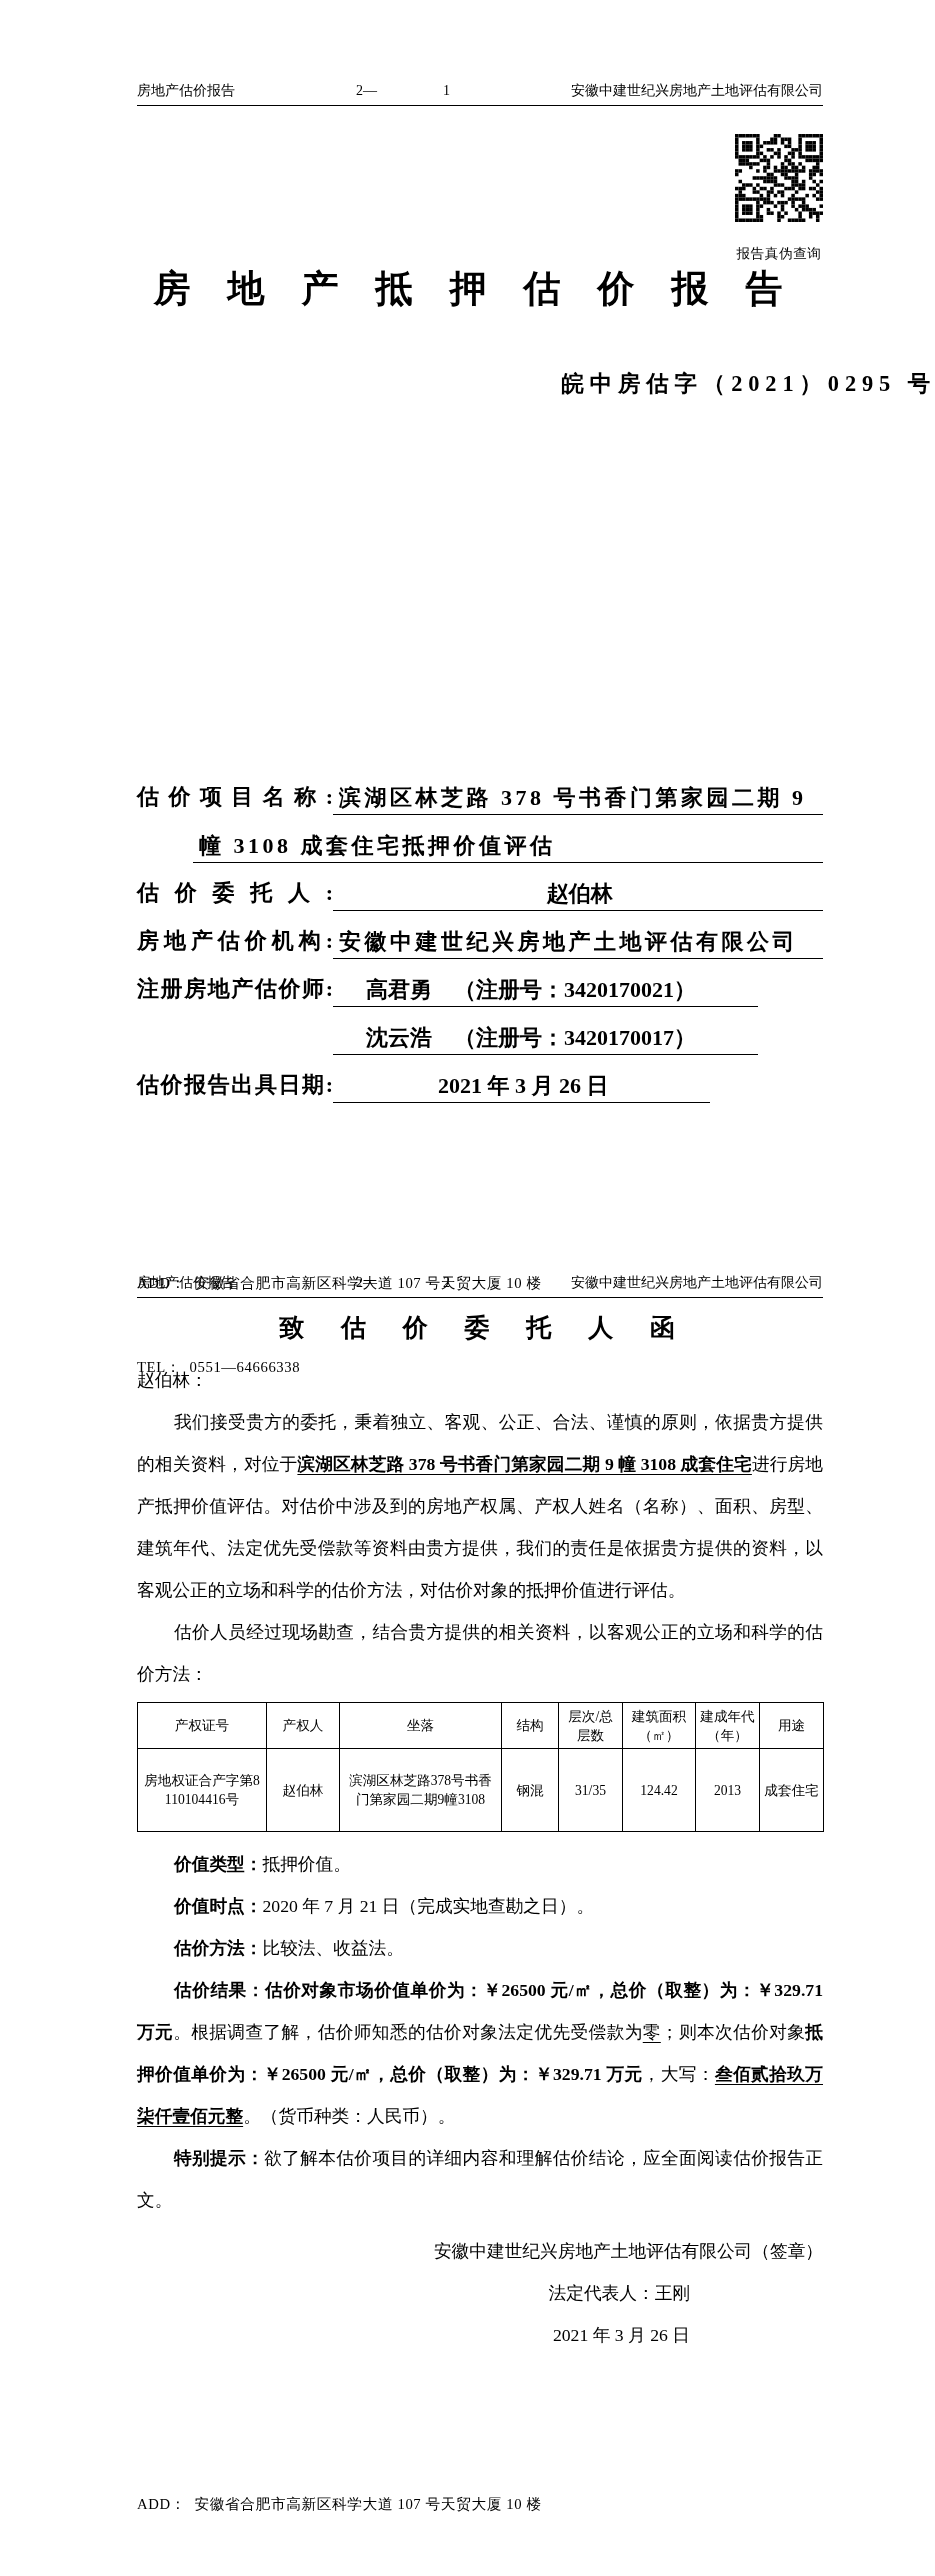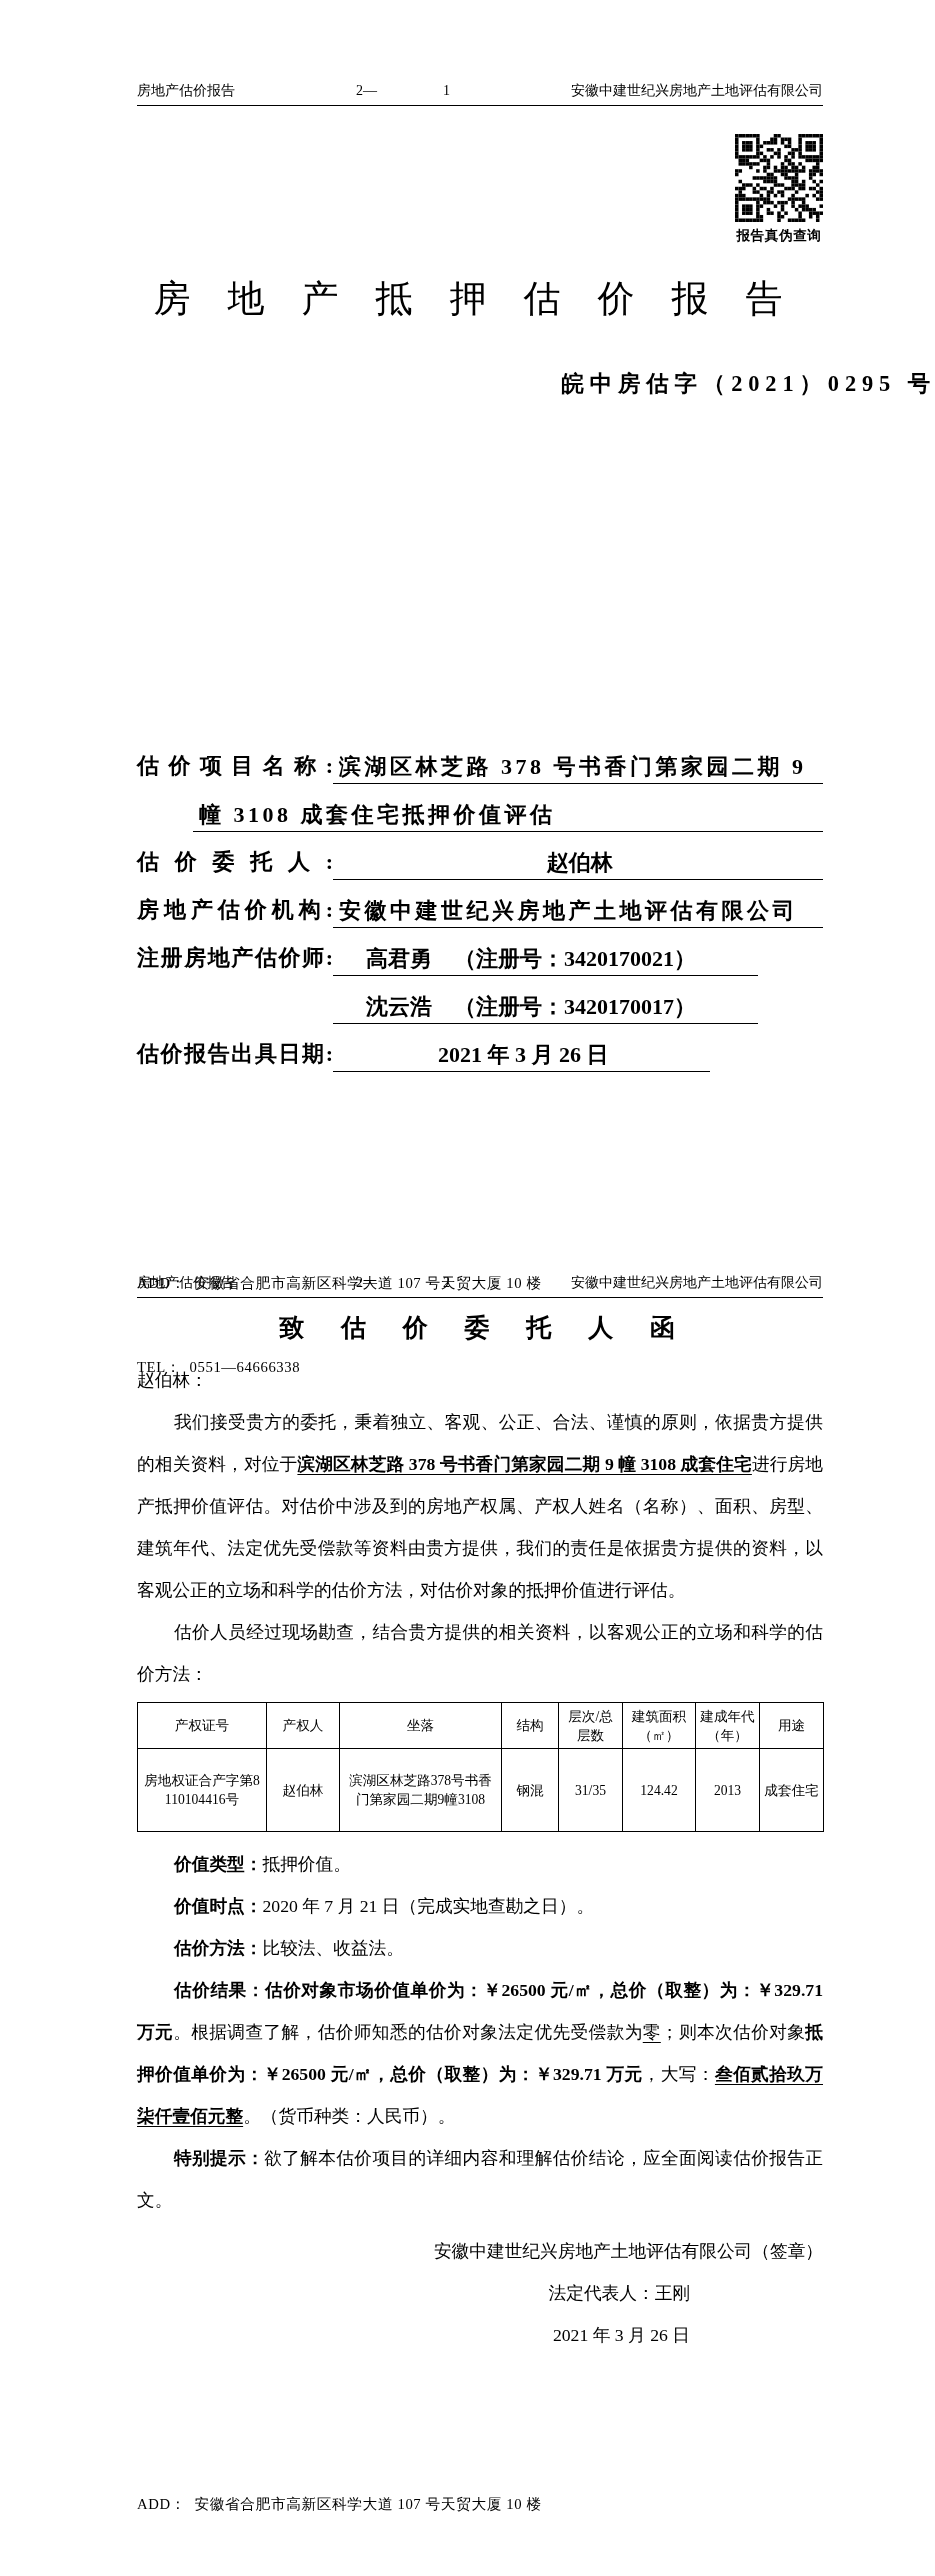--- a/index.html
+++ b/index.html
@@ -11,27 +11,27 @@
   .hdr{position:absolute;left:137px;right:113px;display:flex;justify-content:space-between;
     align-items:center;font-size:14px;line-height:16.5px;padding-bottom:5.9px;border-bottom:1.2px solid #000;}
   .hdr1{top:83px;}
   .hdr2{top:1275px;}
   .hdr-center{display:flex;gap:66px;}
 
   
   .qr-wrap{position:absolute;top:134px;right:113px;width:88px;text-align:center;}
   .qr-box{width:88px;height:88px;}
   .qr-box svg{display:block;}
-  .qr-caption{margin-top:5px;font-size:13.6px;font-weight:bold;letter-spacing:0.6px;white-space:nowrap;}
+  .qr-caption{margin-top:23px;font-size:13.6px;font-weight:normal;letter-spacing:0.6px;white-space:nowrap;}
 
   
-  .title1{position:absolute;top:274px;left:0;width:100%;text-align:center;font-size:37px;font-weight:normal;white-space:nowrap;}
+  .title1{position:absolute;top:264px;left:0;width:100%;text-align:center;font-size:37px;font-weight:bold;white-space:nowrap;}
   .docno{position:absolute;top:361px;left:0;width:100%;text-align:right;font-size:22.4px;font-weight:bold;letter-spacing:5.9px;margin-top:7px;}
 
-  .fields{position:absolute;top:736px;left:137px;width:686px;font-size:22px;font-weight:bold;}
+  .fields{position:absolute;top:767px;left:137px;width:686px;font-size:22px;font-weight:bold;}
   .field-line{display:flex;align-items:flex-end;height:48px;}
   .f-label{flex:0 0 196px;text-align:justify;text-align-last:justify;padding-bottom:2.9px;}
   .f-value{border-bottom:1.8px solid #000;padding:0 2.4px 1.2px 5.9px;white-space:nowrap;overflow:hidden;}
   .grow{flex:1 1 auto;}
   .f-center{text-align:center;}
   .f-w720{flex:0 0 425px;padding-left:33px;}
   .f-w640{flex:0 0 377px;text-align:center;}
   .f-sp95{flex:0 0 56px;}
   .f-sp332{flex:0 0 196px;}
   .ls6{letter-spacing:3.5px;margin-top:25px;}

